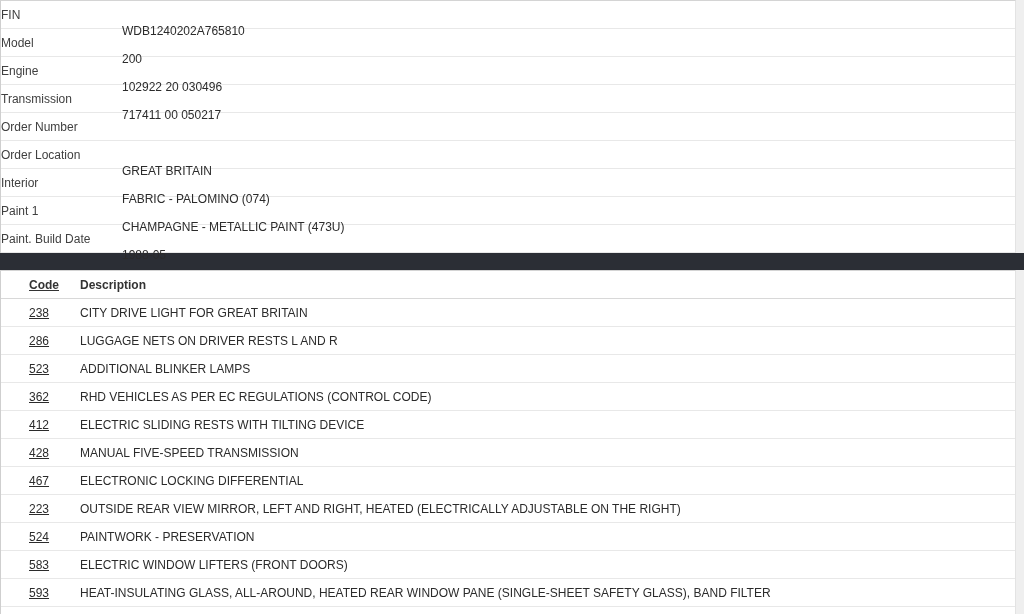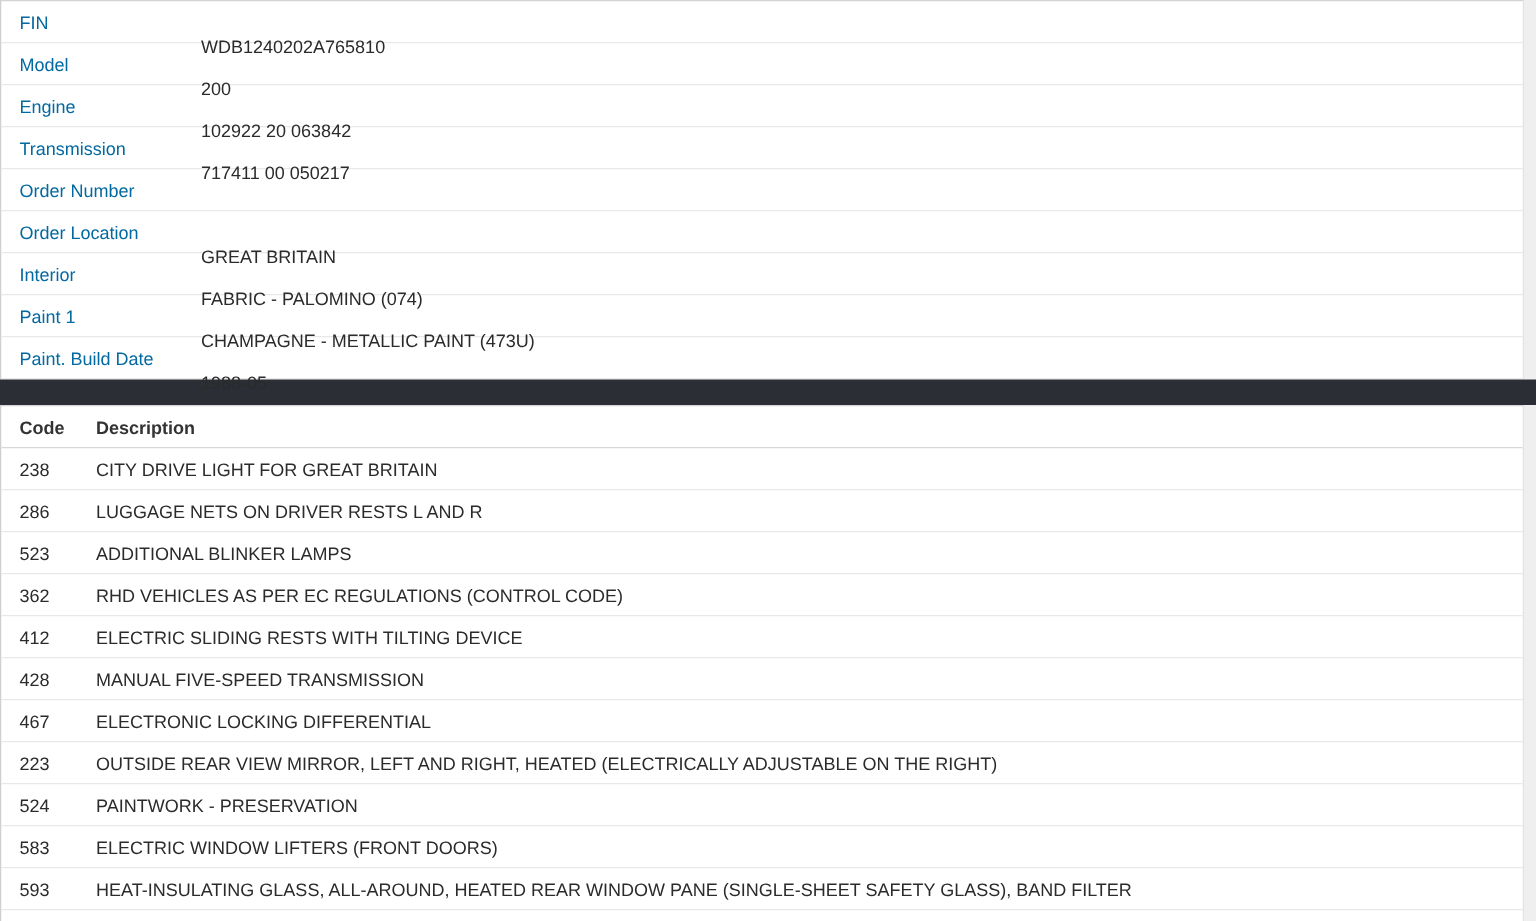--- a/index.html
+++ b/index.html
@@ -35,35 +35,35 @@
   .row.header-row {
     border-bottom: 1px solid #d8d8d8;
   }
   .cell {
     white-space: nowrap;
     overflow: hidden;
   }
   
   .label-cell {
     width: 121px;
-    padding-left: 12px;
     flex: 0 0 auto;
-    color: #0369a1;
+    color: #404040;
   }
   .value-cell {
     flex: 1 1 auto;
     color: #2b2b2b;
     margin-top: 32px;
   }
   
   .code-cell {
     width: 51px;
-    padding-left: 12px;
+    padding-left: 28px;
     flex: 0 0 auto;
     color: #2b2b2b;
+    text-decoration: underline;
   }
   .desc-cell {
     flex: 1 1 auto;
     color: #2b2b2b;
   }
   .header-row .code-cell,
   .header-row .desc-cell {
     font-weight: 600;
     color: #333333;
   }
@@ -82,21 +82,21 @@
     <div class="row">
       <div class="cell label-cell">FIN</div>
       <div class="cell value-cell">WDB1240202A765810</div>
     </div>
     <div class="row">
       <div class="cell label-cell">Model</div>
       <div class="cell value-cell">200</div>
     </div>
     <div class="row">
       <div class="cell label-cell">Engine</div>
-      <div class="cell value-cell">102922 20 063842</div>
+      <div class="cell value-cell">102922 20 030496</div>
     </div>
     <div class="row">
       <div class="cell label-cell">Transmission</div>
       <div class="cell value-cell">717411 00 050217</div>
     </div>
     <div class="row">
       <div class="cell label-cell">Order Number</div>
     </div>
     <div class="row">
       <div class="cell label-cell">Order Location</div>

